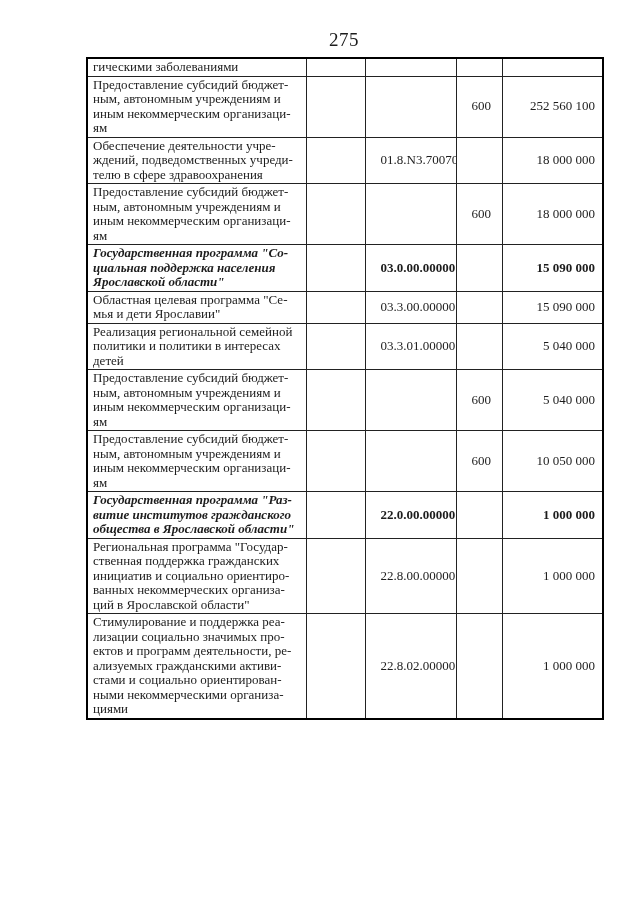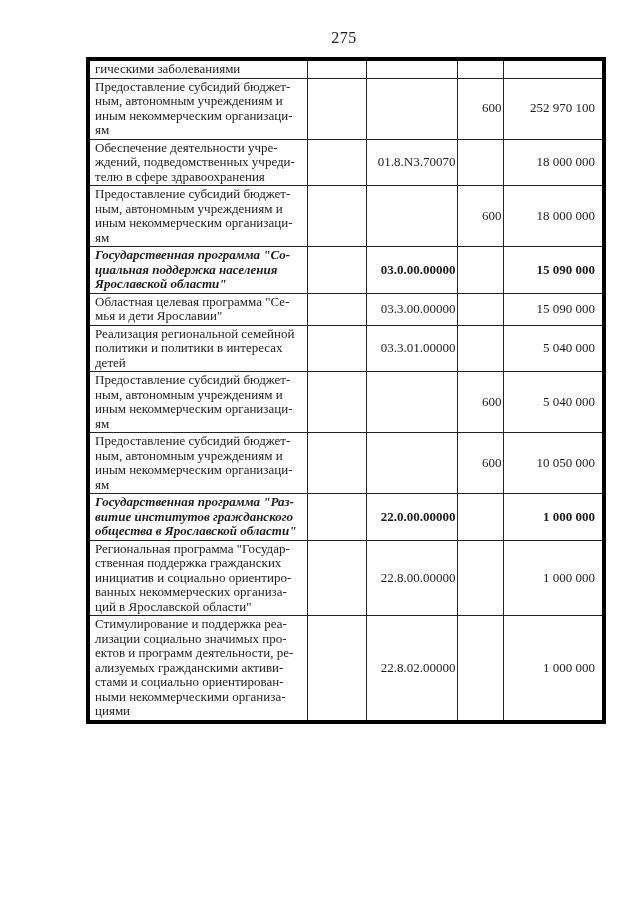--- a/index.html
+++ b/index.html
@@ -14,31 +14,31 @@
     font-family: "Liberation Serif", "DejaVu Serif", serif;
     color: #1c1c1c;
     overflow: hidden;
   }
   .page-number {
     position: absolute;
     top: 29px;
     left: 86px;
     width: 516px;
     text-align: center;
-    font-size: 16px;
+    font-size: 19px;
     letter-spacing: 0.5px;
   }
   table.budget-table {
     position: absolute;
     top: 57px;
     left: 86px;
     width: 516px;
     border-collapse: collapse;
     table-layout: fixed;
-    border: 4px solid #000000;
+    border: 2px solid #000000;
   }
   col.w-desc { width: 219px; }
   col.w-dept { width: 59px; }
   col.w-code { width: 91px; }
   col.w-vr   { width: 46px; }
   col.w-amt  { width: 101px; }
   td {
     border: 1px solid #222222;
     font-size: 13px;
     line-height: 14.5px;
@@ -47,22 +47,22 @@
     overflow: hidden;
   }
   td.c-desc {
     text-align: left;
     vertical-align: top;
     white-space: pre-line;
     padding-left: 5px;
     padding-right: 2px;
   }
   td.c-dept, td.c-code, td.c-vr {
-    text-align: right;
-    padding-left: 1px;
+    text-align: left;
+    padding-left: 15px;
     padding-right: 1px;
   }
   td.c-amt {
     text-align: right;
     padding-right: 7px;
   }
   tr.program-row td { font-weight: bold; }
   tr.program-row td.c-desc { font-style: italic; }
 </style>
 </head>
@@ -87,21 +87,21 @@
         <td class="c-amt"></td>
       </tr>
       <tr>
         <td class="c-desc">Предоставление субсидий бюджет-
 ным, автономным учреждениям и
 иным некоммерческим организаци-
 ям</td>
         <td class="c-dept"></td>
         <td class="c-code"></td>
         <td class="c-vr">600</td>
-        <td class="c-amt">252 970 100</td>
+        <td class="c-amt">252 560 100</td>
       </tr>
       <tr>
         <td class="c-desc">Обеспечение деятельности учре-
 ждений, подведомственных учреди-
 телю в сфере здравоохранения</td>
         <td class="c-dept"></td>
         <td class="c-code">01.8.N3.70070</td>
         <td class="c-vr"></td>
         <td class="c-amt">18 000 000</td>
       </tr>

